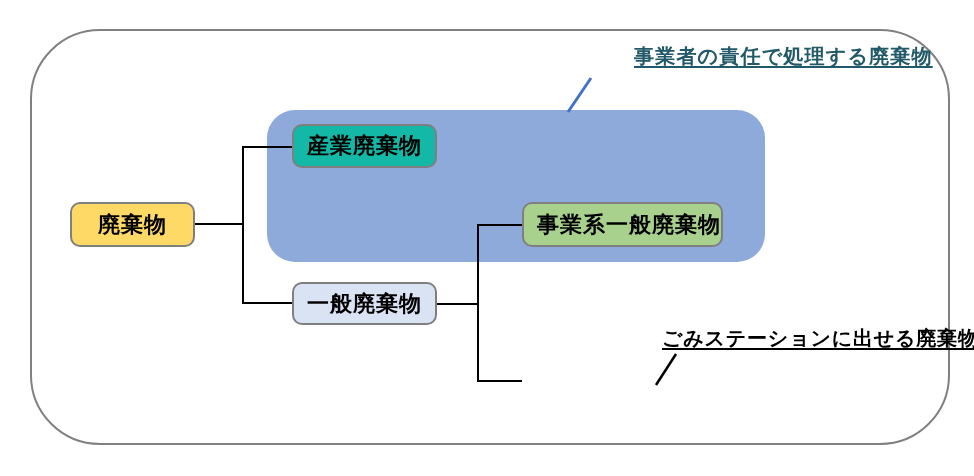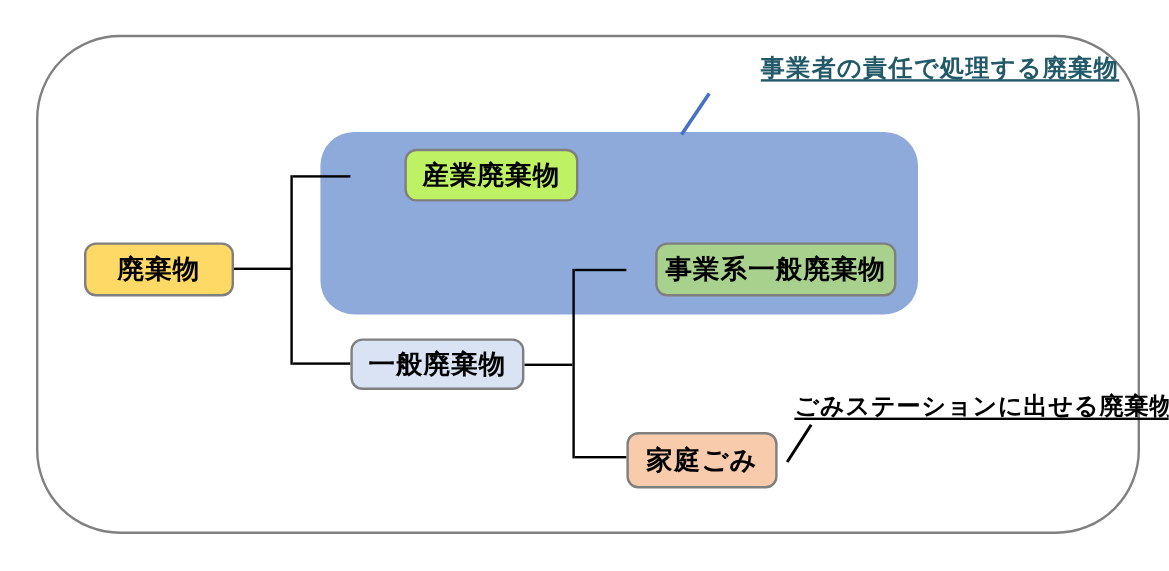--- a/index.html
+++ b/index.html
@@ -34,22 +34,22 @@
     display: flex;
     align-items: center;
     justify-content: center;
     font-weight: bold;
     font-size: 22px;
     letter-spacing: 1px;
     color: #000000;
     white-space: nowrap;
   }
   .node-root        { left: 70px;  top: 202px; width: 125px; height: 45px; background: #FFD966; text-align: center; }
-  .node-industrial  { left: 292px; top: 124px; width: 145px; height: 44px; background: #bef264; margin-left: 45px; }
-  .node-biz-general { left: 546px; top: 202px; width: 201px; height: 45px; background: #A9D18E; }
+  .node-industrial  { left: 292px; top: 124px; width: 145px; height: 44px; background: #14b8a6; }
+  .node-biz-general { left: 522px; top: 202px; width: 201px; height: 45px; background: #A9D18E; justify-content: flex-end; }
   .node-general     { left: 292px; top: 282px; width: 145px; height: 43px; background: #DAE3F3; justify-content: center; }
   .node-household   { left: 522px; top: 360px; width: 126px; height: 47px; background: #F8CBAD; }
   .cline { position: absolute; background: #000000; }
   .l1 { left: 195px; top: 223px; width: 48px; height: 2px; }
   .l2 { left: 242px; top: 146px; width: 2px;  height: 158px; }
   .l3 { left: 244px; top: 146px; width: 48px; height: 2px; }
   .l4 { left: 244px; top: 302px; width: 48px; height: 2px; }
   .l5 { left: 437px; top: 303px; width: 40px; height: 2px; }
   .l6 { left: 477px; top: 224px; width: 2px;  height: 158px; }
   .l7 { left: 479px; top: 224px; width: 43px; height: 2px; }
@@ -113,21 +113,18 @@
   </div>
 
   <div class="node node-biz-general">
     <span>事業系一般廃棄物</span>
   </div>
 
   <div class="node node-general">
     <span>一般廃棄物</span>
   </div>
 
-  <div class="node node-household">
-    <span>家庭ごみ</span>
-  </div>
 
   <div class="annotation annotation-top">事業者の責任で処理する廃棄物</div>
 
   <div class="annotation annotation-bottom">ごみステーションに出せる廃棄物</div>
 
 </div>
 
 </body></html>

